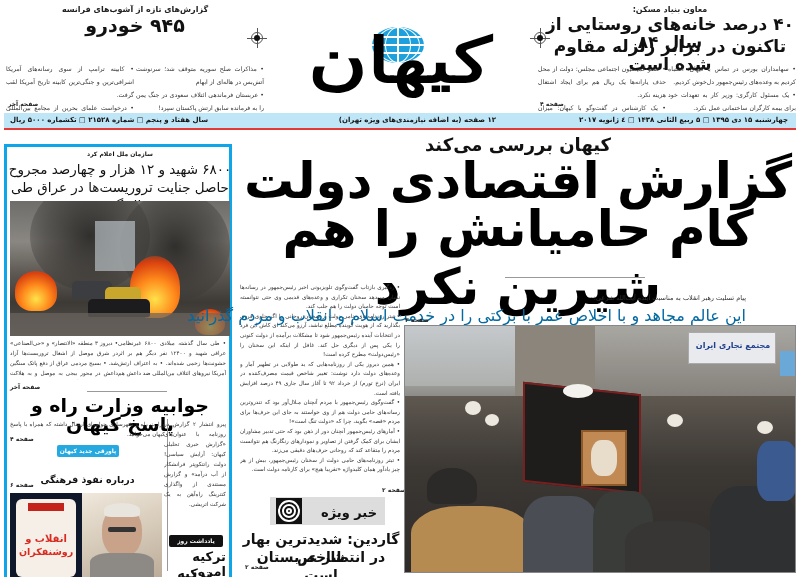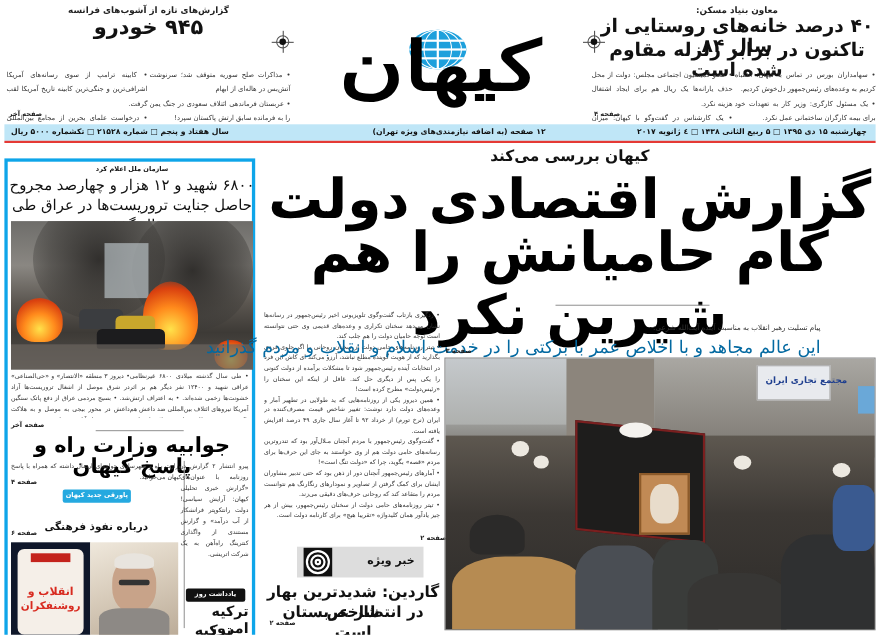--- a/index.html
+++ b/index.html
@@ -42,21 +42,21 @@
   .car { position: absolute; border-radius: 5px 5px 2px 2px; }
   .small-text { font-size: 5.6px; line-height: 10px; color: #333; text-align: justify; }
 
   .ministry-head { font-size: 19px; font-weight: bold; text-align: center; color: #000; line-height: 1; }
   .blue-badge { background: #25a9e0; color: #fff; font-size: 6px; font-weight: bold; text-align: center; border-radius: 2px; line-height: 12px; }
   .black-badge { background: #111; color: #fff; font-size: 6px; font-weight: bold; text-align: center; border-radius: 2px; line-height: 12px; }
   .book-cover { position: absolute; background: #0f172a; overflow: hidden; }
   .portrait { position: absolute; background: linear-gradient(160deg,#efe8dc 0%,#d8ccbb 45%,#b9a995 100%); overflow: hidden; }
 
   
-  .main-kicker { font-size: 14px; font-weight: bold; text-align: center; }
+  .main-kicker { font-size: 18px; font-weight: bold; text-align: center; }
   .main-head { font-size: 50px; font-weight: bold; text-align: center; line-height: 58px; color: #000; letter-spacing: -1px; }
   .sub-kicker { font-size: 6.5px; color: #333; }
   .sub-head { font-size: 16px; font-weight: normal; color: #0369a1; white-space: nowrap; }
 
   .midcol-text { font-size: 5.6px; line-height: 9.6px; color: #333; text-align: justify; }
 
   .funeral-photo { position: absolute; overflow: hidden; background: linear-gradient(180deg,#b8bcc0 0%,#a8aaa8 20%,#6f6a64 38%,#3a3634 60%,#2a2826 100%); border: 1px solid #888; }
 
   .special-box { position: absolute; background: #ddd; }
   .spiral { position: absolute; background: #111; }
@@ -201,36 +201,36 @@
   <div class="midcol-text">• تیتر روزنامه‌های حامی دولت از سخنان رئیس‌جمهور، بیش از هر چیز یادآور همان کلیدواژه «تقریبا هیچ» برای کارنامه دولت است.</div>
 </div>
 <div class="abs page-ref" style="left:382px;top:486px;">صفحه ۲</div>
 
 <div class="special-box" style="left:270px;top:497px;width:115px;height:28px;">
   <div class="spiral" style="left:6px;top:1px;width:26px;height:26px;">
     <div class="r" style="left:2px;top:2px;width:22px;height:22px;"></div>
     <div class="r" style="left:6px;top:6px;width:14px;height:14px;"></div>
     <div class="r" style="left:10px;top:10px;width:6px;height:6px;"></div>
   </div>
-  <div class="abs" style="right:8px;top:8px;font-size:10px;font-weight:bold;">خبر ویژه</div>
+  <div class="abs" style="right:8px;top:8px;font-size:13px;font-weight:bold;">خبر ویژه</div>
 </div>
 <div class="abs guardian-head" style="left:240px;top:530px;width:162px;">گاردین: شدیدترین بهار شاخص</div>
 <div class="abs guardian-head" style="left:240px;top:548px;width:162px;">در انتظار عربستان است</div>
 <div class="abs page-ref" style="left:245px;top:563px;">صفحه ۲</div>
 
 <div class="abs sub-kicker" style="right:54px;top:294px;">پیام تسلیت رهبر انقلاب به مناسبت آینده آیت‌الله شرعی:</div>
 <div class="abs sub-head" style="right:54px;top:306px;">این عالم مجاهد و با اخلاص عمر با برکتی را در خدمت اسلام و انقلاب و مردم گذرانید</div>
 <div class="abs page-ref" style="left:405px;top:316px;">صفحه ۳</div>
 
 <div class="funeral-photo" style="left:404px;top:325px;width:392px;height:248px;">
 
   <div class="abs" style="left:0;top:0;width:110px;height:60px;background:linear-gradient(180deg,#c5c9cc,#aeb0ae);"></div>
   <div class="abs" style="left:110px;top:0;width:80px;height:80px;background:#8c857c;"></div>
   <div class="abs" style="left:190px;top:0;width:202px;height:90px;background:linear-gradient(180deg,#a9a7a2,#7b7670);"></div>
-  <div class="abs" style="left:283px;top:6px;width:67px;height:32px;background:#e8eaee;border:1px solid #aaa;">
+  <div class="abs" style="left:283px;top:6px;width:88px;height:32px;background:#e8eaee;border:1px solid #aaa;">
     <div class="abs" style="left:0;top:8px;width:88px;text-align:center;font-size:8px;font-weight:bold;color:#1f3f8f;">مجتمع تجاری ایران</div>
   </div>
   <div class="abs" style="left:375px;top:25px;width:17px;height:25px;background:#6aa8d8;"></div>
 
   <div class="abs" style="left:0;top:70px;width:392px;height:178px;background:linear-gradient(180deg,#5e5850 0%,#3c3834 40%,#2d2b29 100%);"></div>
   <div class="abs" style="left:60px;top:75px;width:16px;height:14px;border-radius:50%;background:#ece8e0;"></div>
   <div class="abs" style="left:80px;top:88px;width:14px;height:12px;border-radius:50%;background:#ece8e0;"></div>
   <div class="abs" style="left:262px;top:88px;width:16px;height:13px;border-radius:50%;background:#ece8e0;"></div>
   <div class="abs" style="left:352px;top:95px;width:16px;height:13px;border-radius:50%;background:#ece8e0;"></div>
 

